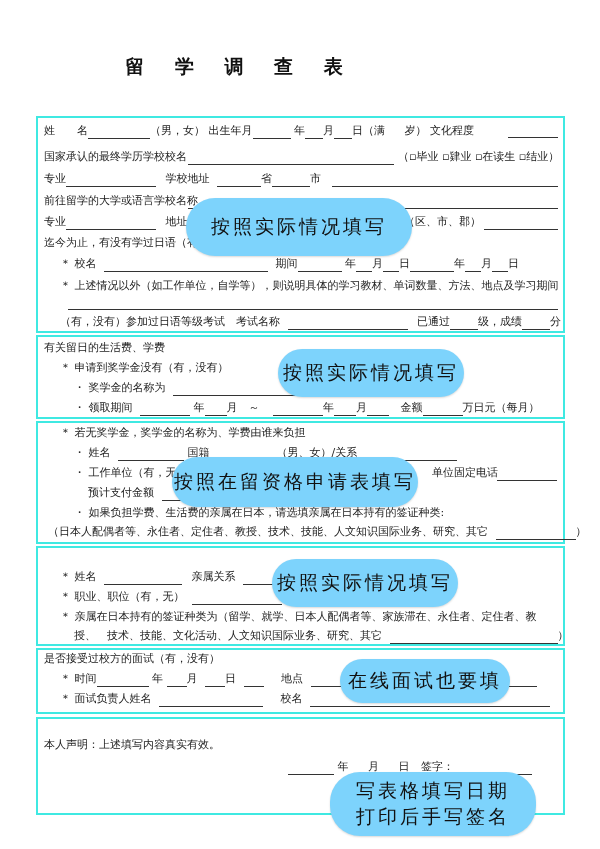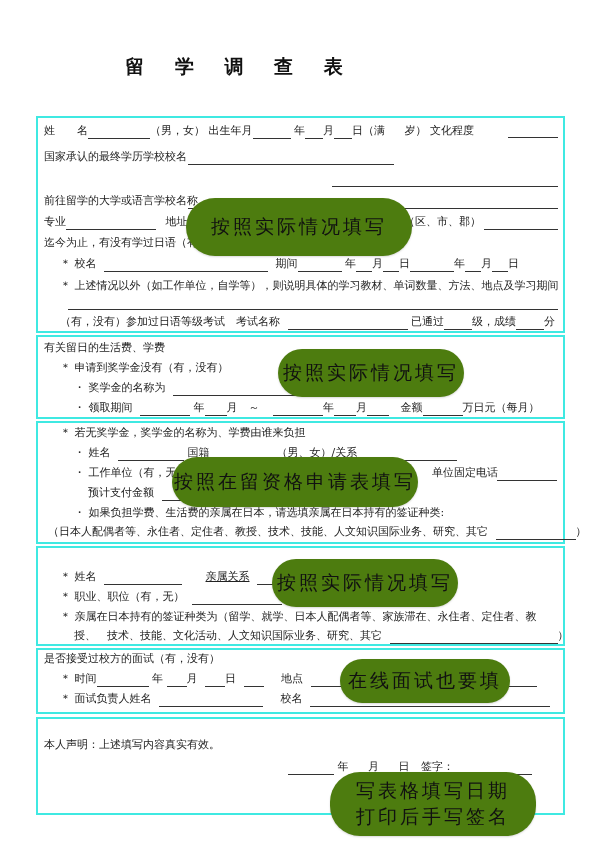--- a/index.html
+++ b/index.html
@@ -4,21 +4,21 @@
 <style>
   * { box-sizing: border-box; margin: 0; padding: 0; }
   html, body { width: 600px; height: 849px; background: #ffffff; overflow: hidden; }
   body { position: relative; font-family: "DejaVu Sans", "Liberation Sans", sans-serif; color: #222; }
   .title { position: absolute; top: 54px; left: 0; width: 480px; text-align: center; font-size: 19px; font-weight: bold; letter-spacing: 12px; color: #111; }
   .section { position: absolute; left: 36px; width: 529px; border: 2px solid #3fe9e2; background: #fff; }
   .row { position: absolute; left: 6px; right: 18px; height: 16px; font-size: 11px; line-height: 16px; white-space: nowrap; color: #222; }
   .row span { display: inline-block; vertical-align: bottom; }
   .u { border-bottom: 1px solid #333; height: 13px; }
   .fill { position: absolute; border-bottom: 1px solid #333; height: 1px; }
-  .bubble { position: absolute; background: #4d7c0f; border-radius: 30px; color: #111; text-align: right; font-family: Liberation Sans, sans-serif; font-size: 19px; letter-spacing: 3px; display: flex; align-items: center; justify-content: center; box-shadow: 0 1px 2px rgba(0,0,0,0.15); z-index: 5; }
+  .bubble { position: absolute; background: #7dd3fc; border-radius: 30px; color: #111; text-align: right; font-family: Liberation Sans, sans-serif; font-size: 19px; letter-spacing: 3px; display: flex; align-items: center; justify-content: center; box-shadow: 0 1px 2px rgba(0,0,0,0.15); z-index: 5; }
   .bubble2 { flex-direction: column; line-height: 26px; }
   .ind1 { left: 22px; }
   .ind2 { left: 36px; }
 </style>
 </head>
 <body>
 
 <div class="title">留 学 调 查 表</div>
 
 <div class="section" style="top:116px;height:217px;">
@@ -29,21 +29,27 @@
     <span>年</span><span class="u" style="width:18px;"></span><span>月</span><span class="u" style="width:18px;"></span><span>日（满</span>
     <span style="width:16px;"></span><span>岁）</span>
     <span>文化程度</span>
   </div>
   <div class="fill" style="top:19px;left:470px;width:50px;"></div>
 
   <div class="row" style="top:31px;">
     <span>国家承认的最终学历学校校名</span>
   </div>
   <div class="fill" style="top:46px;left:150px;width:206px;"></div>
-
+  <div class="row" style="top:31px;left:360px;"><span>（▫毕业 ▫肄业 ▫在读生 ▫结业）</span></div>
+
+  <div class="row" style="top:53px;">
+    <span>专业</span><span class="u" style="width:90px;"></span>
+    <span style="margin-left:6px;">学校地址</span>
+    <span class="u" style="width:44px;margin-left:4px;"></span><span>省</span><span class="u" style="width:38px;"></span><span>市</span>
+  </div>
   <div class="fill" style="top:68px;left:294px;width:226px;"></div>
 
   <div class="row" style="top:75px;">
     <span>前往留学的大学或语言学校名称</span>
   </div>
   <div class="fill" style="top:90px;left:150px;width:370px;"></div>
 
   <div class="row" style="top:96px;">
     <span>专业</span><span class="u" style="width:90px;"></span>
     <span style="margin-left:6px;">地址</span>
@@ -67,21 +73,21 @@
   <div class="row ind1" style="top:160px;">
     <span>＊</span>
     <span>上述情况以外（如工作单位，自学等），则说明具体的学习教材、单词数量、方法、地点及学习期间</span>
   </div>
 
   <div class="fill" style="top:191px;left:30px;width:490px;"></div>
 
   <div class="row ind1" style="top:196px;">
     <span>（有，没有）参加过日语等级考试　考试名称</span>
     <span class="u" style="width:120px;margin-left:4px;"></span>
-    <span style="">已通过</span><span class="u" style="width:28px;"></span><span>级，成绩</span><span class="u" style="width:28px;"></span><span>分</span>
+    <span style="margin-left:6px;">已通过</span><span class="u" style="width:28px;"></span><span>级，成绩</span><span class="u" style="width:28px;"></span><span>分</span>
   </div>
 </div>
 
 <div class="section" style="top:335px;height:84px;">
   <div class="row" style="top:3px;"><span>有关留日的生活费、学费</span></div>
   <div class="row ind1" style="top:23px;">
     <span>＊</span>
     <span>申请到奖学金没有（有，没有）</span>
   </div>
   <div class="row ind2" style="top:63px;">
@@ -131,21 +137,21 @@
     <span>（日本人配偶者等、永住者、定住者、教授、技术、技能、人文知识国际业务、研究、其它</span>
     <span class="u" style="width:80px;margin-left:4px;"></span><span>）</span>
   </div>
 </div>
 
 <div class="section" style="top:546px;height:100px;">
   <div class="row ind1" style="top:21px;">
     <span>＊</span>
     <span>姓名</span>
     <span class="u" style="width:78px;margin-left:4px;"></span>
-    <span style="margin-left:20px;text-decoration:underline;">亲属关系</span>
+    <span style="margin-left:6px;">亲属关系</span>
     <span class="u" style="width:60px;margin-left:4px;"></span>
   </div>
   <div class="row ind1" style="top:41px;">
     <span>＊</span>
     <span>职业、职位（有，无）</span>
     <span class="u" style="width:90px;margin-left:4px;"></span>
   </div>
   <div class="row ind1" style="top:61px;">
     <span>＊</span>
     <span>亲属在日本持有的签证种类为（留学、就学、日本人配偶者等、家族滞在、永住者、定住者、教</span>

